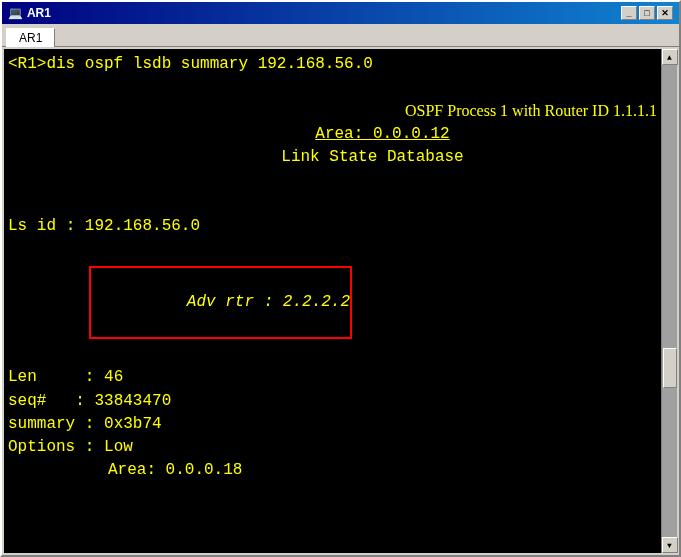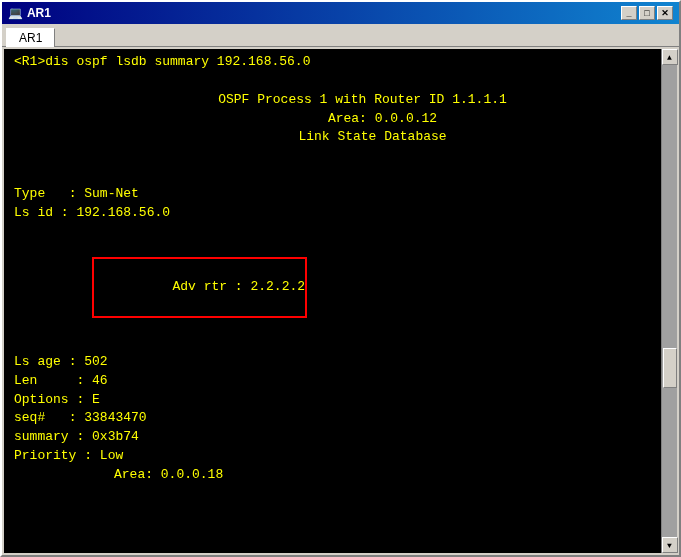--- a/index.html
+++ b/index.html
@@ -98,22 +98,22 @@
       background: #d4d0c8;
       padding: 2px;
       overflow: hidden;
     }
 
     .terminal {
       flex: 1;
       background: #000000;
       color: #ffff00;
       font-family: 'Courier New', Courier, monospace;
-      font-size: 13px;
-      padding: 4px 10px;
+      font-size: 16px;
+      padding: 4px 4px;
       overflow: hidden;
       position: relative;
       line-height: 1.45;
     }
 
     .scrollbar {
       width: 16px;
       background: #d4d0c8;
       display: flex;
       flex-direction: column;
@@ -160,21 +160,22 @@
     }
 
     .center {
       text-align: center;
     }
 
     .red-border-block {
       border: 2px solid red;
       display: inline-block;
       padding: 0;
-      margin: 16px;
+      margin: 4px;
+      font-style: italic;
     }
   </style>
 </head>
 <body>
 
 <div class="window-frame">
 
   <div class="title-bar">
     <div class="title-bar-left">
       <span class="title-bar-icon">💻</span>
@@ -190,48 +191,45 @@
   <div class="tab-bar">
     <div class="tab">AR1</div>
   </div>
 
   <div class="terminal-container">
     <div class="terminal">
 
       <div class="line">&lt;R1&gt;dis ospf lsdb summary 192.168.56.0</div>
       <div class="line"> </div>
 
-      <div class="line center" style="text-align:center; padding-left: 60px;">OSPF Process 1 with Router ID 1.1.1.1</div>
-      <div class="line" style="text-align:center; padding-left: 100px;">Area: 0.0.0.12</div>
+      <div class="line center" style="text-align:right; padding-left: 60px; font-family: Liberation Serif, serif;">OSPF Process 1 with Router ID 1.1.1.1</div>
+      <div class="line" style="text-align:center; padding-left: 100px; text-decoration: underline;">Area: 0.0.0.12</div>
       <div class="line" style="text-align:center; padding-left: 80px;">Link State Database</div>
       <div class="line"> </div>
       <div class="line"> </div>
 
-      <div class="line"><span>Type</span><span>   </span><span>: Sum-Net</span></div>
 
       <div class="line"><span>Ls id</span><span> </span><span>: 192.168.56.0</span></div>
 
       <div class="line">
         <span class="red-border-block">
           <span>Adv rtr</span><span> </span><span>: 2.2.2.2</span>
         </span>
       </div>
 
-      <div class="line"><span>Ls age</span><span> </span><span>: 502</span></div>
 
       <div class="line"><span>Len</span><span>     </span><span>: 46</span></div>
 
-      <div class="line"><span>Options</span><span> </span><span>: E</span></div>
 
       <div class="line"><span>seq#</span><span>   </span><span>: 33843470</span></div>
 
       <div class="line"><span>summary</span><span> </span><span>: 0x3b74</span></div>
 
 
-      <div class="line"><span>Priority</span><span> </span><span>: Low</span></div>
+      <div class="line"><span>Options</span><span> </span><span>: Low</span></div>
 
       <div class="line" style="padding-left: 100px;">Area: 0.0.0.18</div>
 
     </div>
 
     <div class="scrollbar">
       <div class="scroll-btn">▲</div>
       <div class="scroll-track">
         <div class="scroll-thumb"></div>
       </div>

